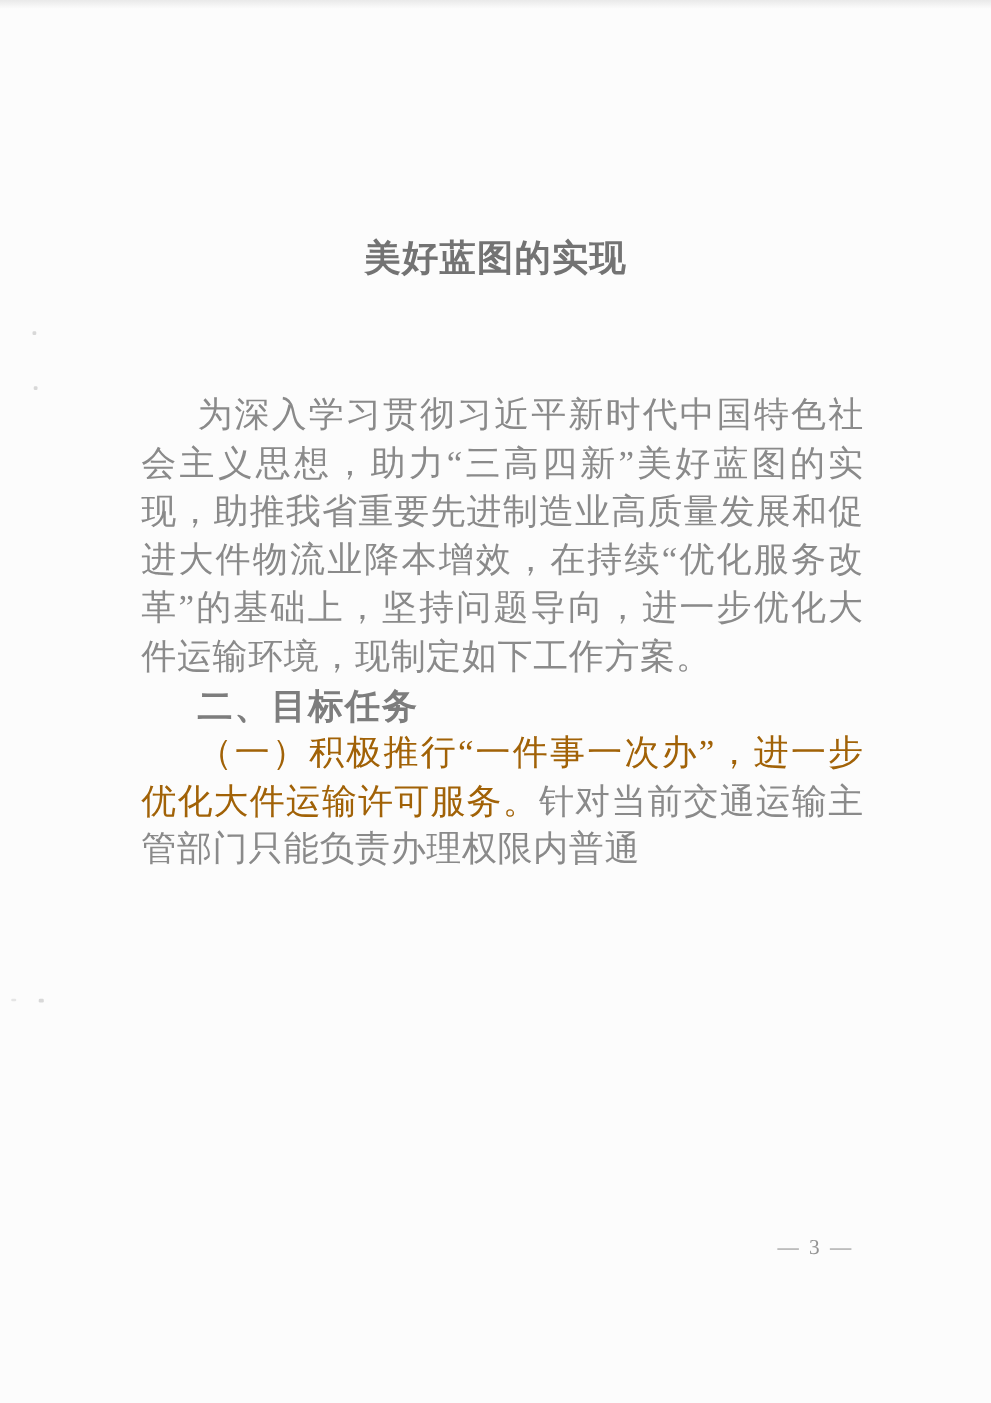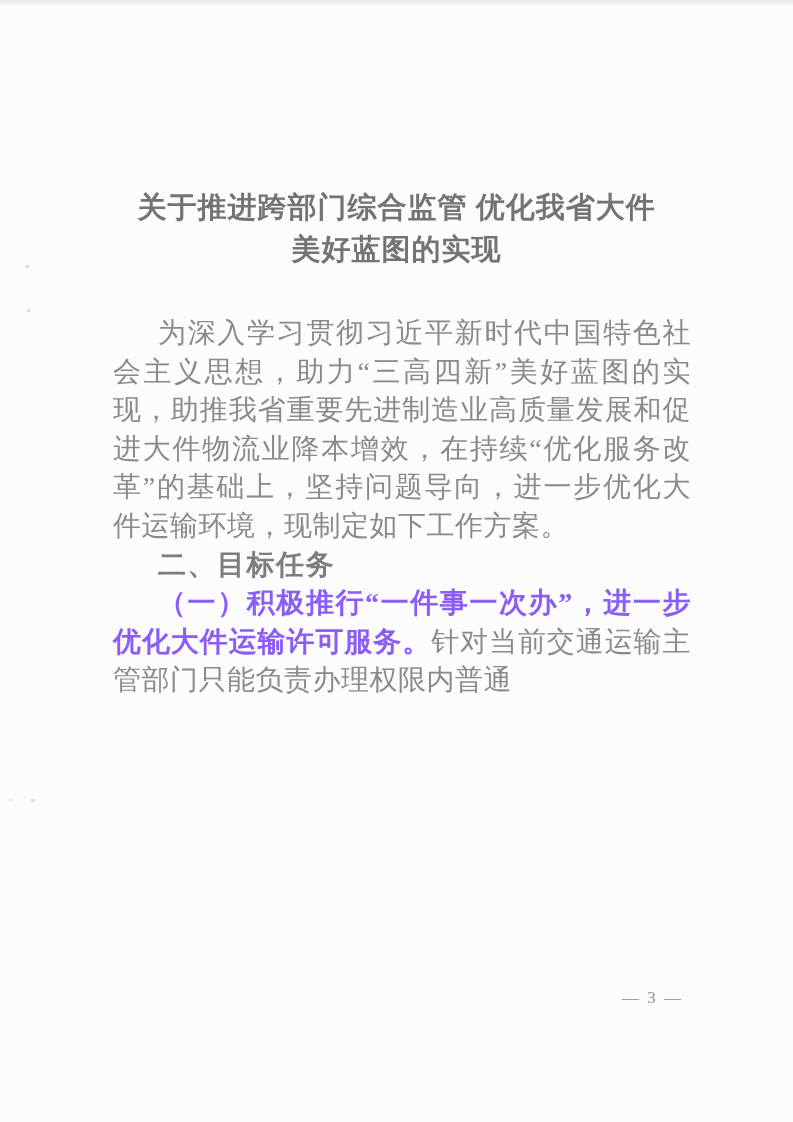--- a/index.html
+++ b/index.html
@@ -48,22 +48,22 @@
   }
   .para { margin: 0; }
   .para.indent { text-indent: 45px; }
   .para.heading {
     font-family: "Liberation Sans", "DejaVu Sans", sans-serif;
     font-weight: bold;
     color: #7d7d7d;
     letter-spacing: 1.5px;
   }
   .para.mixed .lead {
-    font-weight: bold;
-    color: #8b5cf6;
+    font-weight: normal;
+    color: #a16207;
   }
   .page-number {
     position: absolute;
     top: 988px;
     right: 110px;
     font-size: 17px;
     color: #939393;
     letter-spacing: 2px;
     font-family: "Liberation Serif", "DejaVu Serif", serif;
   }
@@ -80,21 +80,20 @@
   .speck.s3 { left: 9px;   top: 799px; width: 4px; height: 2px; opacity: 0.35; }
   .speck.s4 { left: 31px;  top: 799px; width: 4px; height: 3px; }
 </style>
 </head>
 <body>
 
 <div class="page">
   <div class="scan-edge-top"></div>
 
   <div class="doc-title">
-    <div>关于推进跨部门综合监管 优化我省大件</div>
     <div>美好蓝图的实现</div>
   </div>
 
   <div class="doc-body">
       <div class="para normal indent">为深入学习贯彻习近平新时代中国特色社会主义思想，助力“三高四新”美好蓝图的实现，助推我省重要先进制造业高质量发展和促进大件物流业降本增效，在持续“优化服务改革”的基础上，坚持问题导向，进一步优化大件运输环境，现制定如下工作方案。</div>
       <div class="para heading indent">二、目标任务</div>
       <div class="para mixed indent"><span class="lead">（一）积极推行“一件事一次办”，进一步优化大件运输许可服务。</span><span>针对当前交通运输主管部门只能负责办理权限内普通</span></div>
     </div>
 
   <div class="page-number">— 3 —</div>

